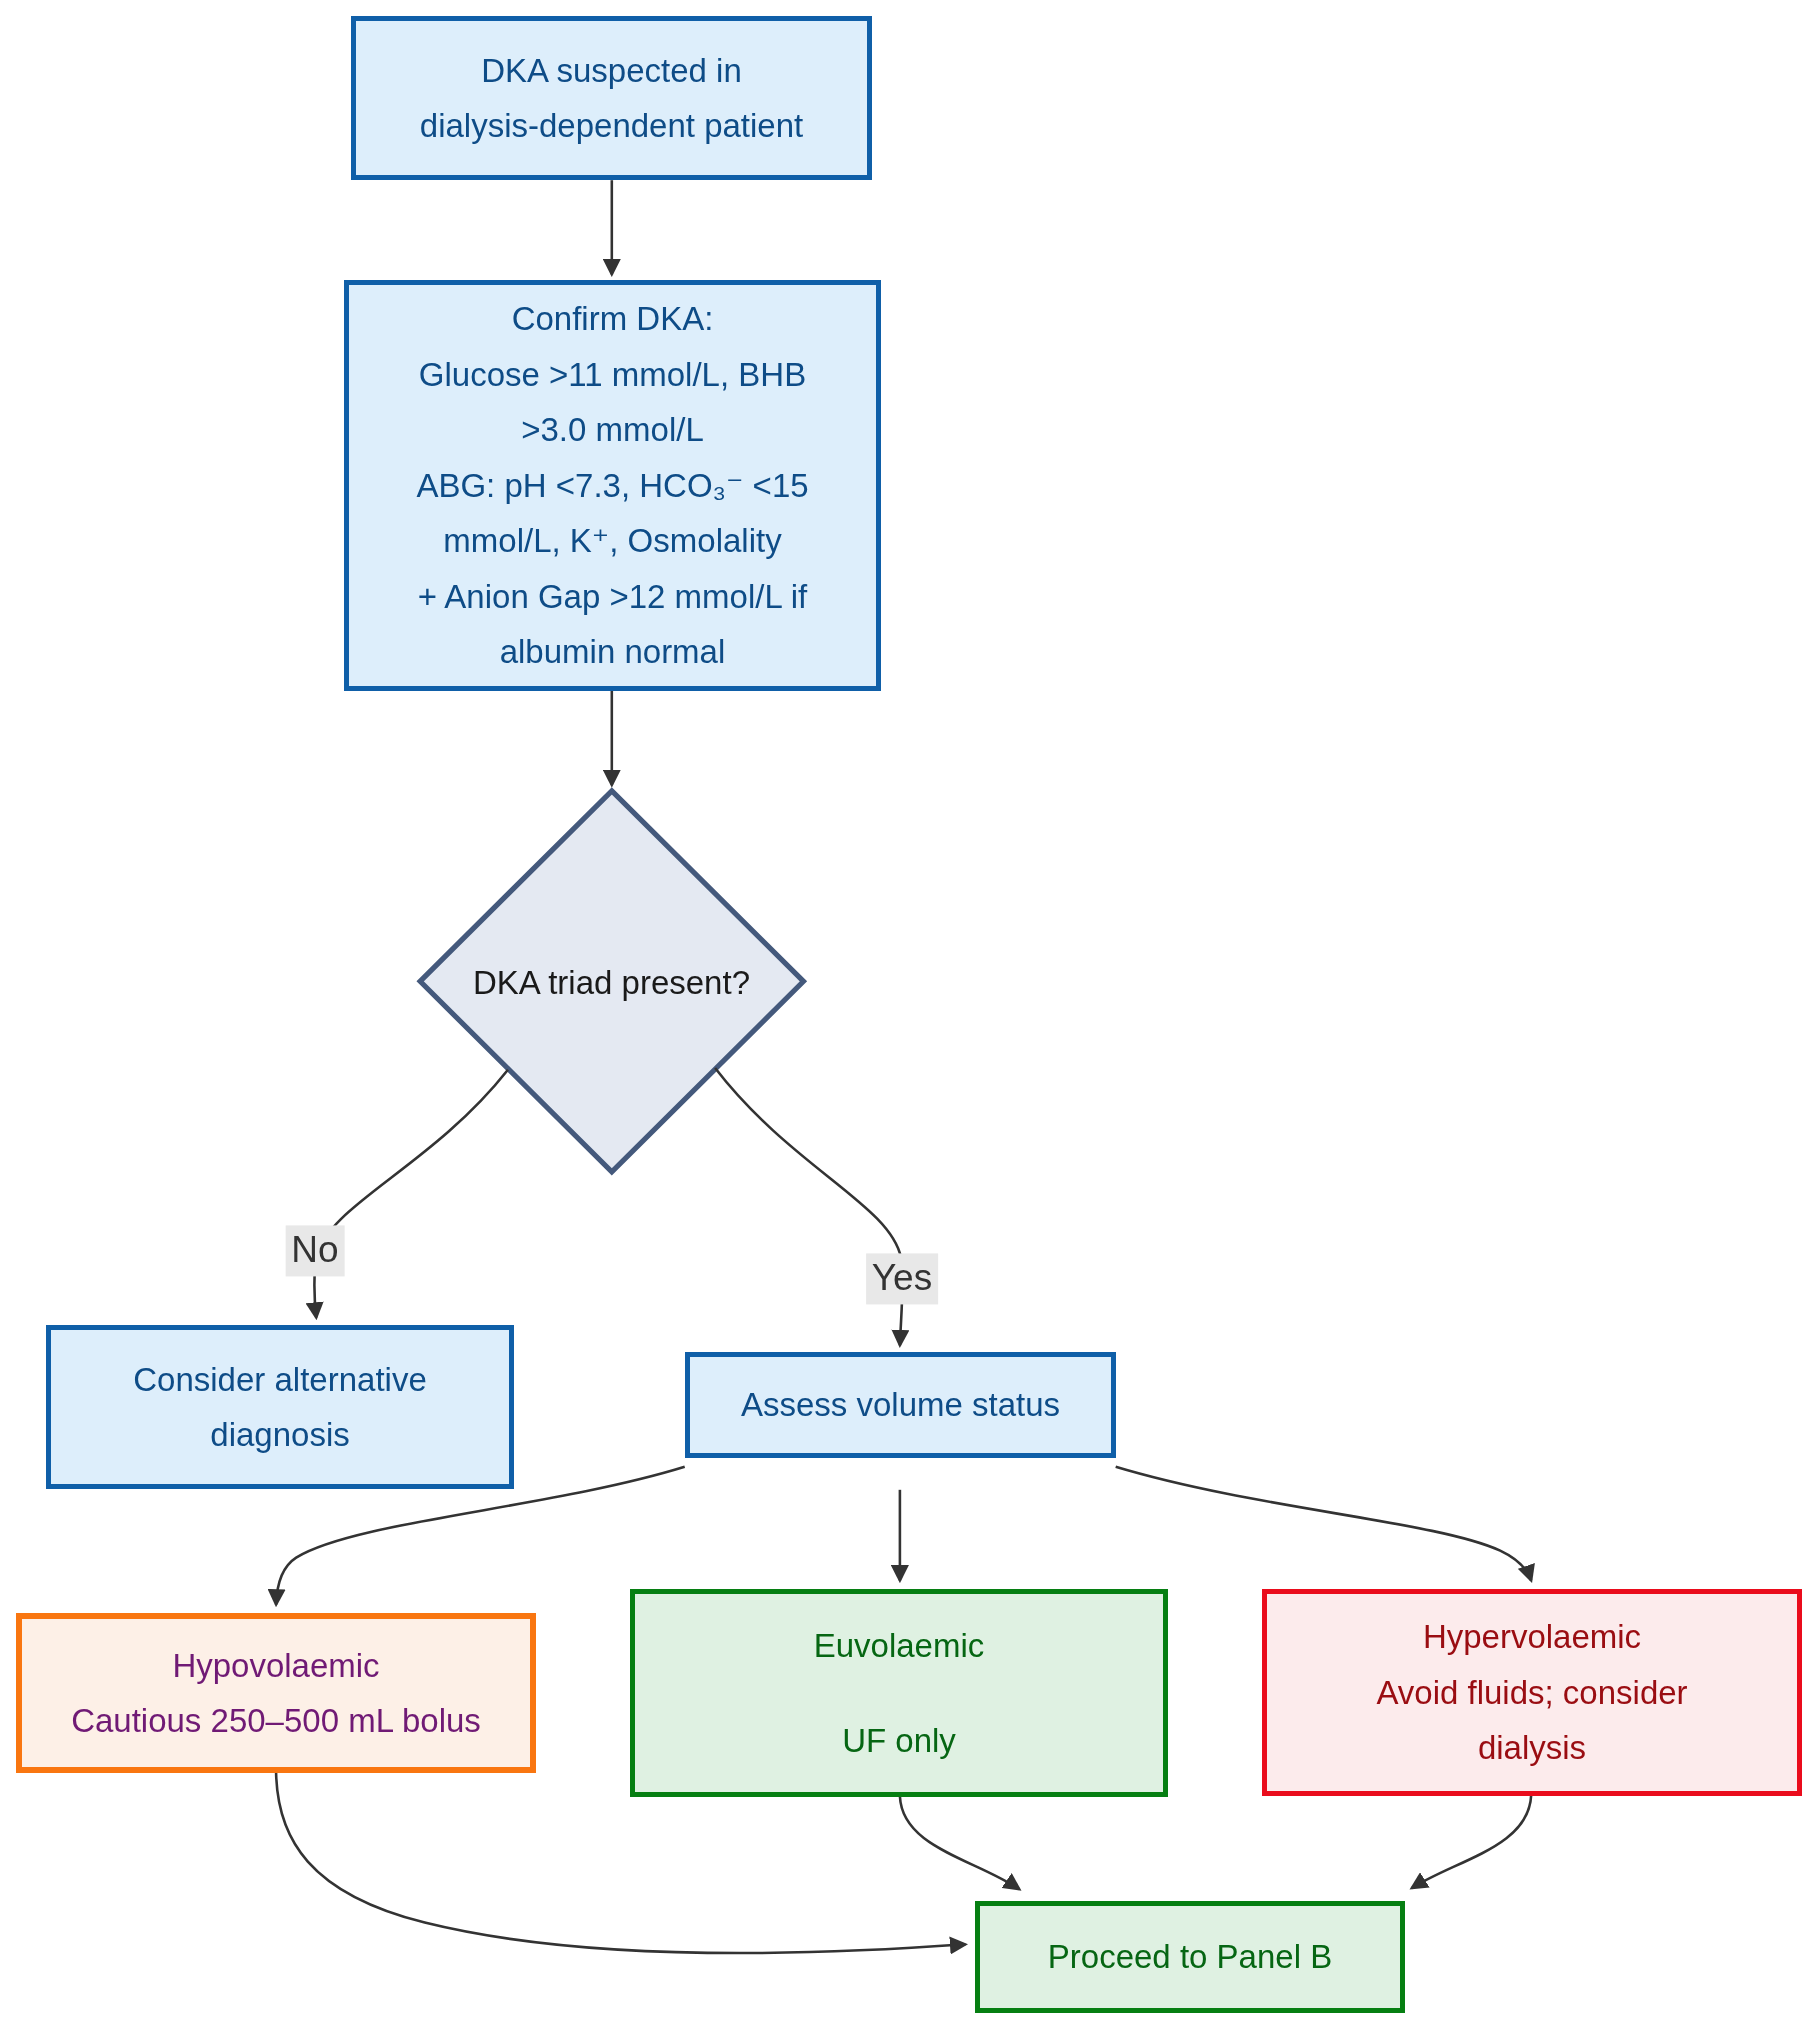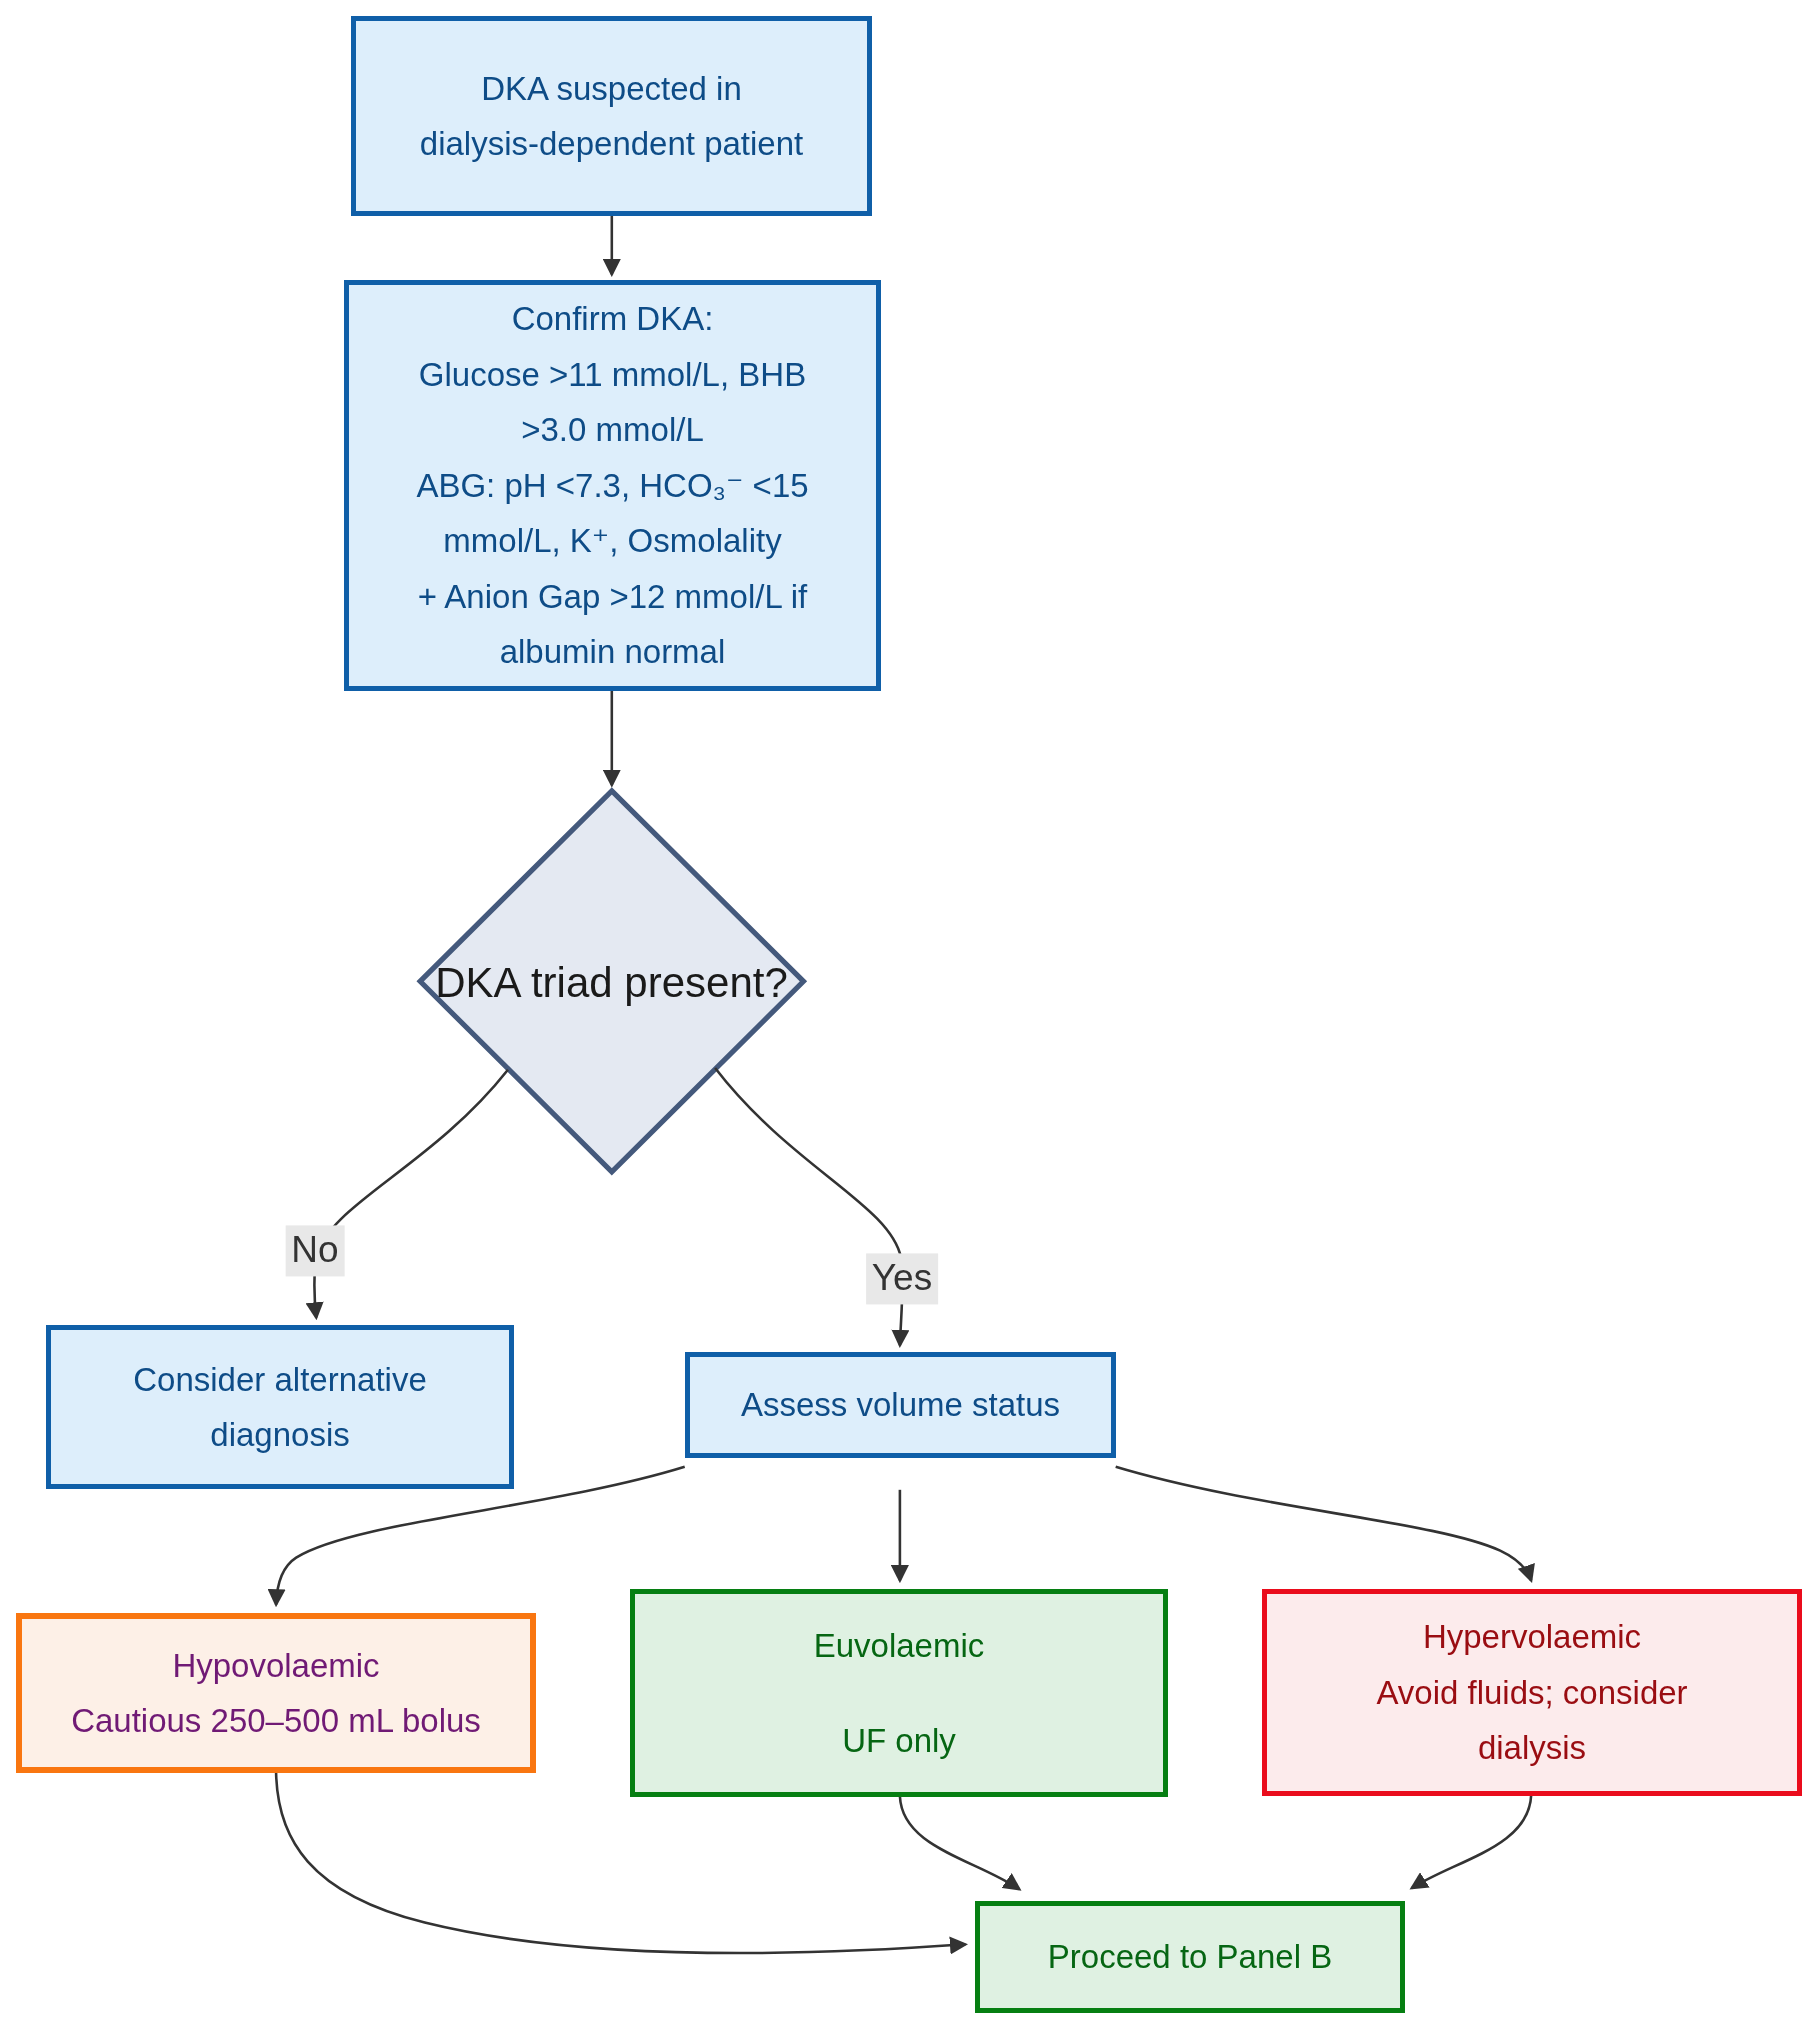--- a/index.html
+++ b/index.html
@@ -27,35 +27,35 @@
     text-align: center;
     z-index: 2;
     font-size: 33px;
   }
   .node .line { line-height: 1.68; white-space: nowrap; }
   .blue   { background: #ddeefb; border: 5.7px solid #0f5fa8; color: #0e4c87; }
   .orange { background: #fdf0e7; border: 6.3px solid #f97610; color: #701a75; }
   .green  { background: #dff1e2; border: 5.7px solid #067f12; color: #066613; gap: 40px; }
   .red    { background: #fcebec; border: 5.7px solid #ea0c1c; color: #9a0d12; }
 
-  #node-suspect       { left: 351px;  top: 16px;   width: 521px; height: 200px; }
+  #node-suspect       { left: 351px;  top: 16px;   width: 521px; height: 164px; }
   #node-confirm       { left: 344px;  top: 280px;  width: 537px; height: 411px; }
   #node-alternative   { left: 46px;   top: 1325px; width: 468px; height: 164px; }
   #node-assess        { left: 685px; top: 1352px; width: 431px; height: 106px; }
   #node-hypovolaemic  { left: 16px;   top: 1613px; width: 520px; height: 160px; }
   #node-euvolaemic    { left: 630px; top: 1589px; width: 538px; height: 208px; }
   #node-hypervolaemic { left: 1262px; top: 1589px; width: 540px; height: 207px; }
   #node-panelb        { left: 975px; top: 1901px; width: 430px; height: 112px; }
 
   #diamond-label {
     position: absolute;
     left: 420px; top: 925px;
     width: 383px; height: 115px;
     display: flex; justify-content: center; align-items: center;
-    color: #1a1a1a; font-size: 42px;
+    color: #1a1a1a; font-size: 33px;
     z-index: 2; white-space: nowrap;
   }
   .edge-label {
     position: absolute;
     transform: translate(-50%, -50%);
     background: #e8e8e8;
     color: #333333;
     font-size: 37px;
     line-height: 1.2;
     padding: 3.4px 5.7px;

